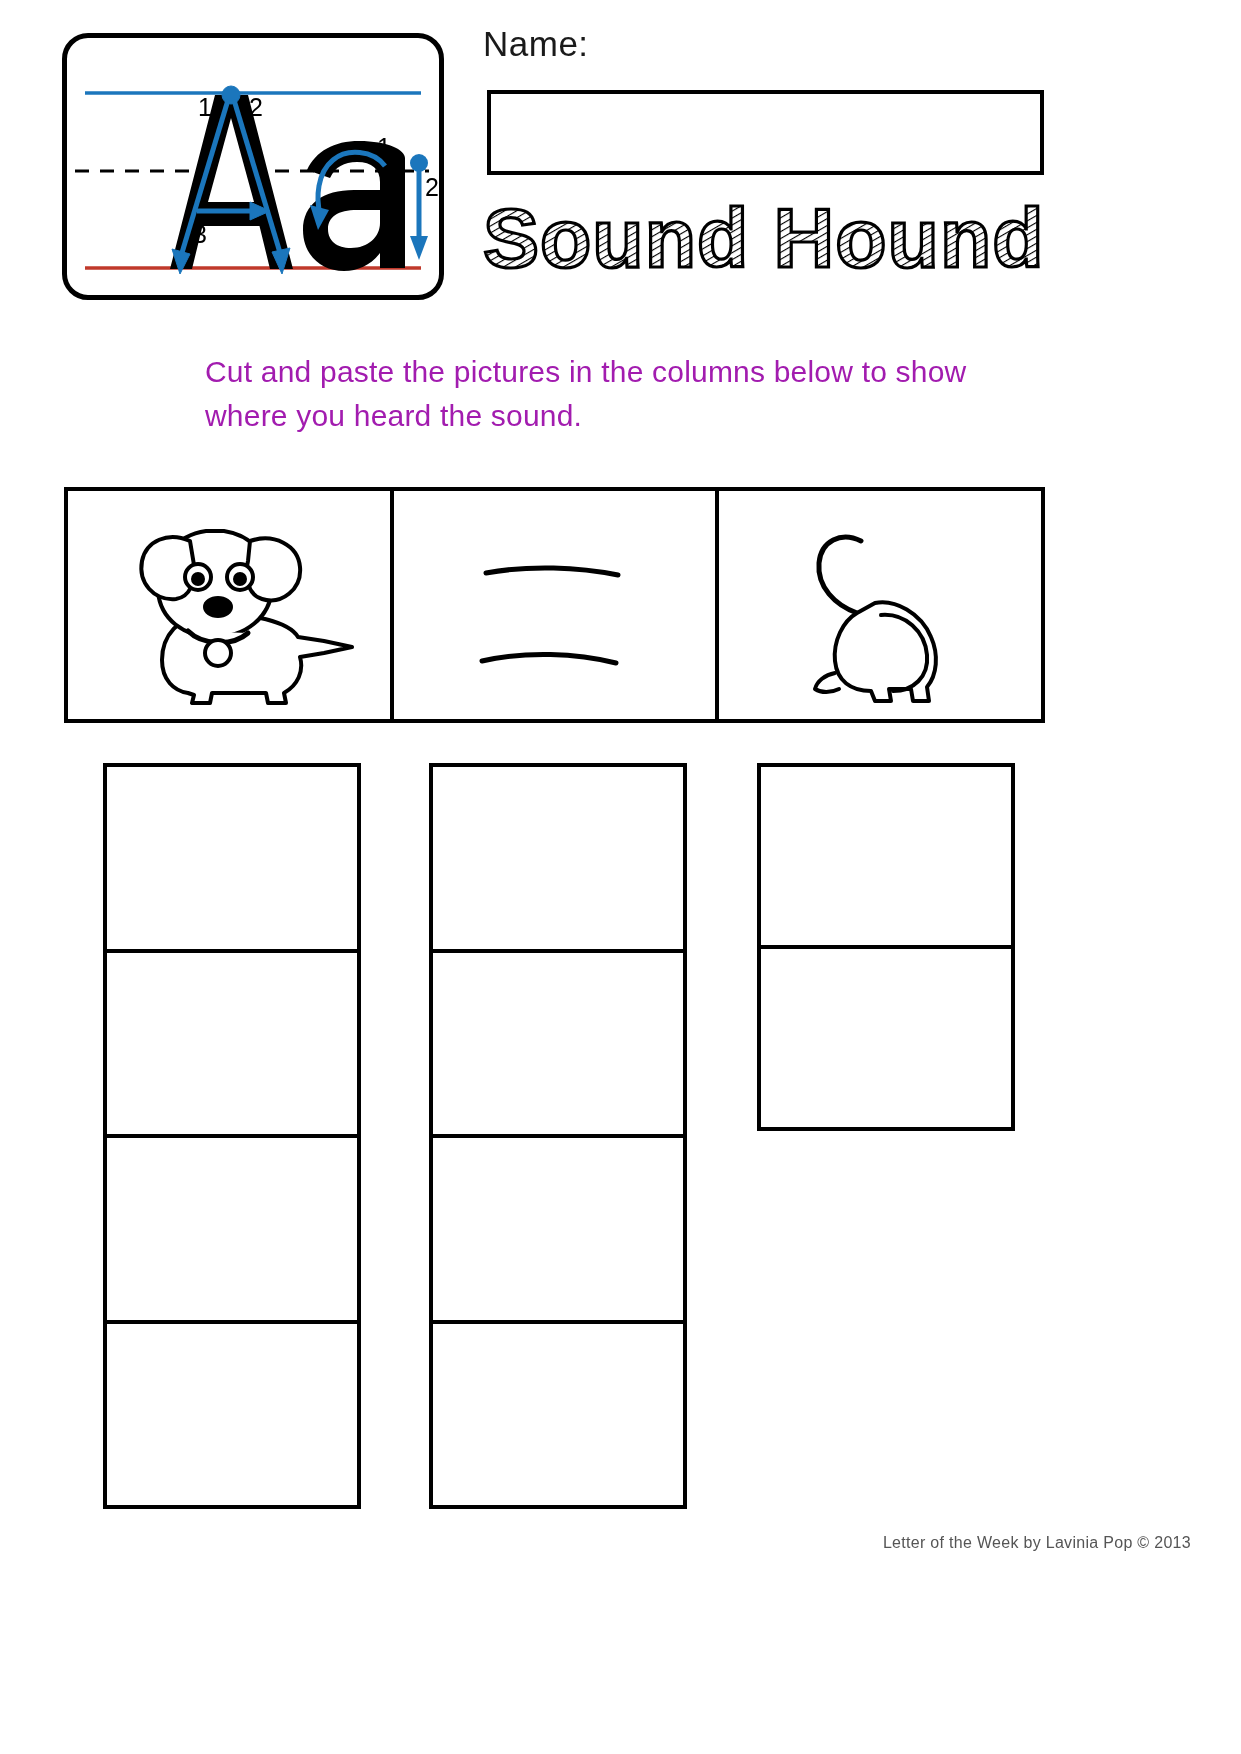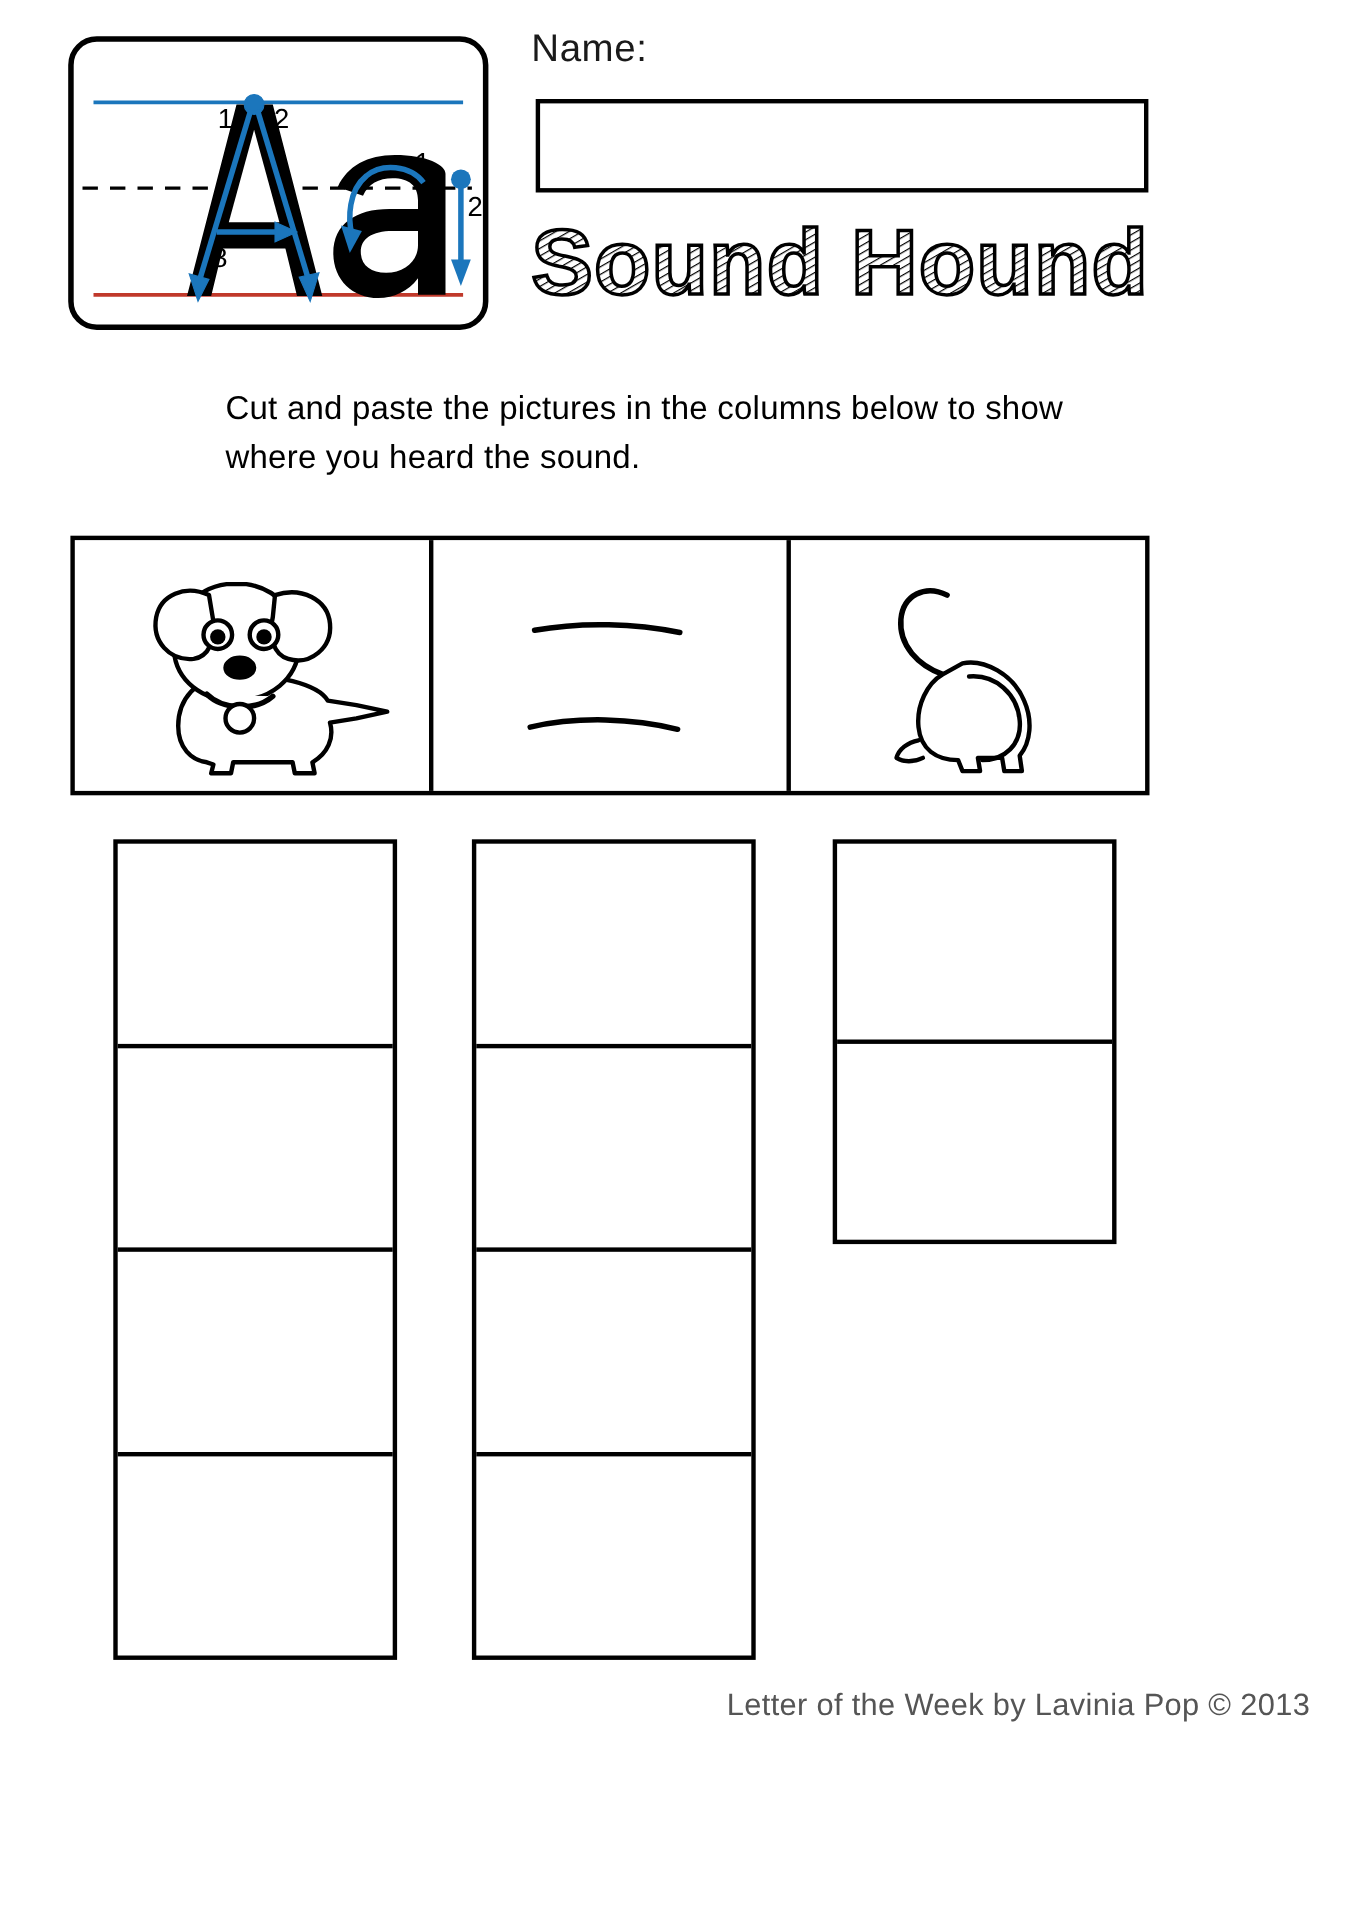--- a/index.html
+++ b/index.html
@@ -73,21 +73,21 @@
     width: 105px;
     height: 105px;
   }
   .instructions {
     position: absolute;
     left: 205px;
     top: 350px;
     width: 800px;
     font-size: 30px;
     line-height: 1.45;
-    color: #000000;
+    color: #a21caf;
     letter-spacing: 0.2px;
   }
 
   
   .strip {
     position: absolute;
     left: 64px;
     top: 487px;
     width: 981px;
     height: 236px;
@@ -143,21 +143,21 @@
     letter-spacing: 2px;
     text-align: center;
     opacity: 0.85;
   }
 
   
   .footer {
     position: absolute;
     right: 50px;
     top: 1534px;
-    font-size: 28px;
+    font-size: 16px;
     color: #555;
     letter-spacing: 0.3px;
   }
 </style>
 </head>
 <body>
 
 <div class="page">
 
   <div class="letter-card">

